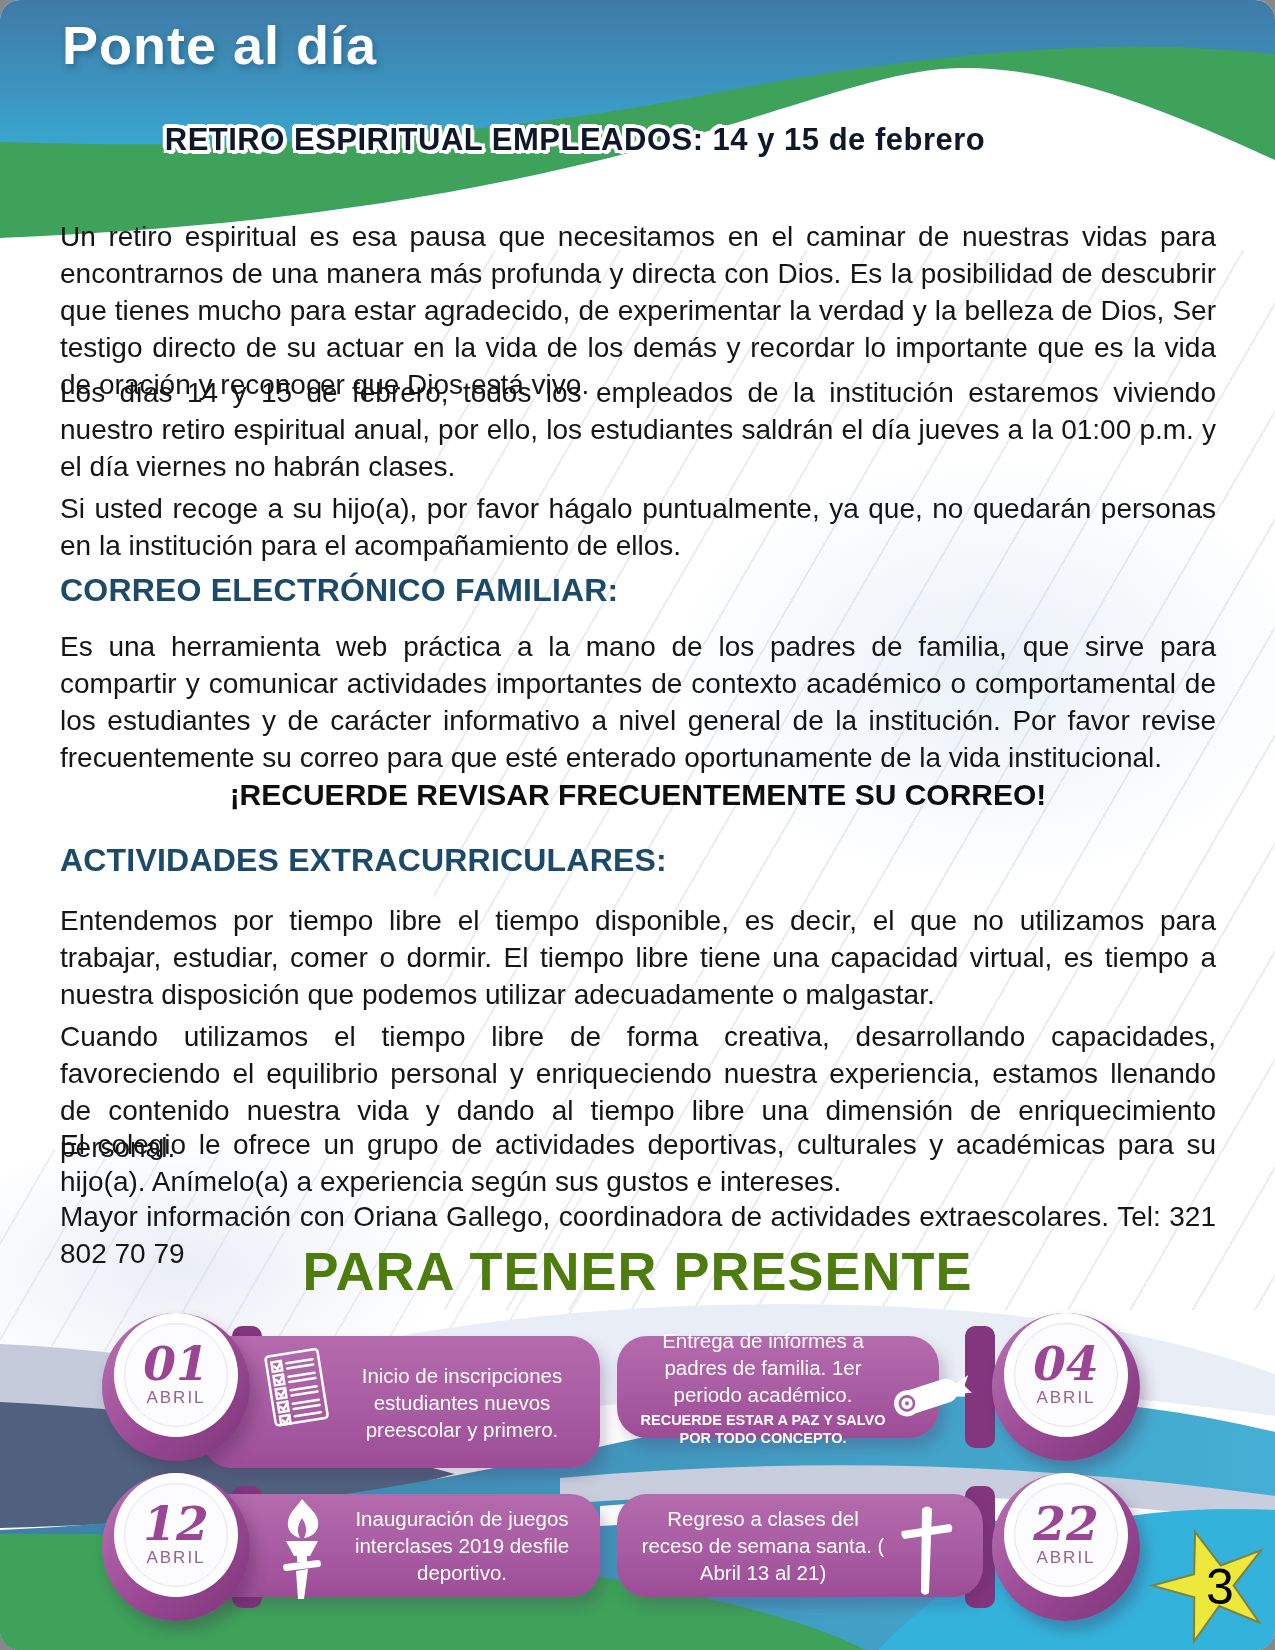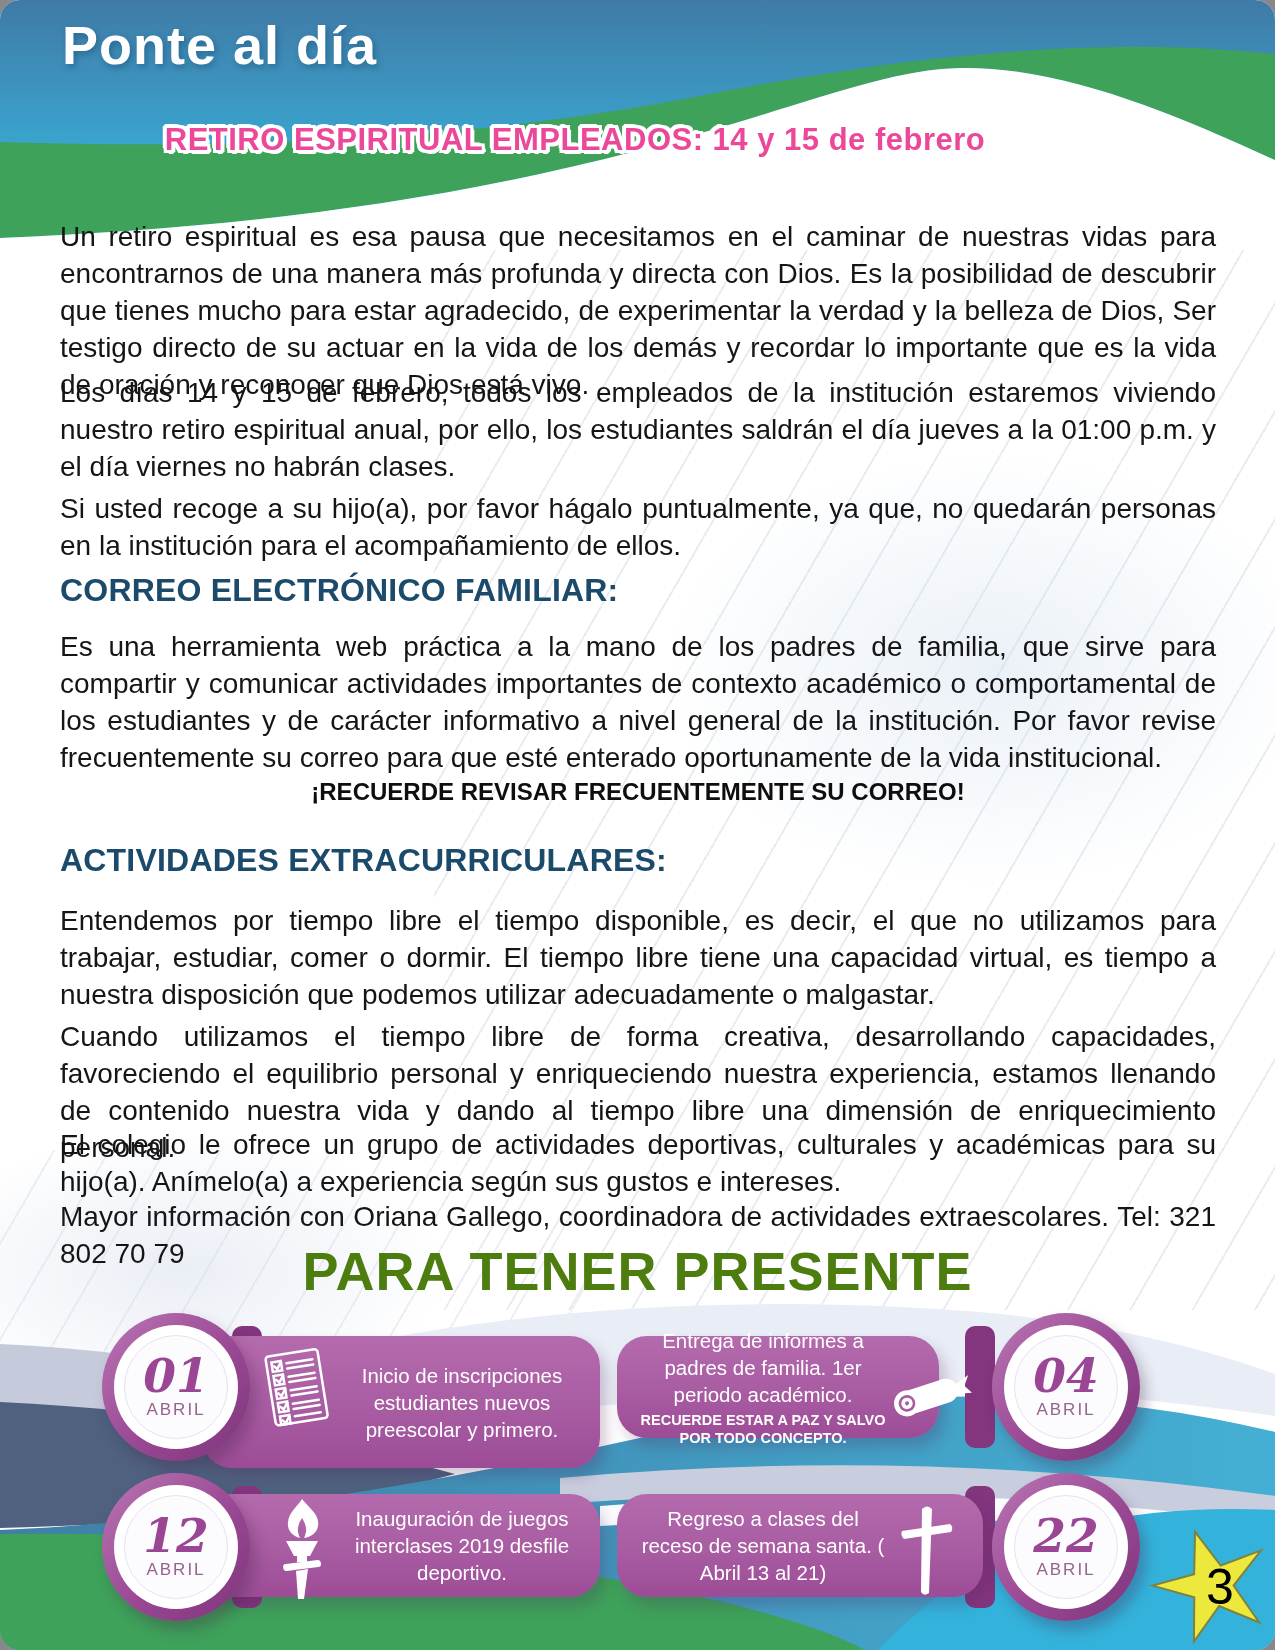--- a/index.html
+++ b/index.html
@@ -16,50 +16,50 @@
   .blob1{left:660px;top:450px;width:660px;height:440px;
     background:radial-gradient(ellipse at center, rgba(203,219,236,.40) 0%, rgba(203,219,236,0) 70%);}
   .blob2{left:-90px;top:1130px;width:540px;height:280px;
     background:radial-gradient(ellipse at center, rgba(205,214,232,.42) 0%, rgba(205,214,232,0) 70%);}
 
   
   #header-svg{position:absolute;left:0;top:0;z-index:2;}
   .brand{position:absolute;z-index:3;left:62px;top:14px;font-size:54px;font-weight:bold;color:#ffffff;
     letter-spacing:1px;text-shadow:2px 3px 6px rgba(0,50,90,.35);}
   .retiro-title{position:absolute;z-index:3;left:100px;width:950px;top:122px;text-align:center;
-    font-size:31px;font-weight:bold;color:#ec4899;letter-spacing:.5px;
+    font-size:31px;font-weight:bold;color:#0f172a;letter-spacing:.5px;
     text-shadow:-3px -3px 0 #fff,3px -3px 0 #fff,-3px 3px 0 #fff,3px 3px 0 #fff,
       -3px 0 0 #fff,3px 0 0 #fff,0 -3px 0 #fff,0 3px 0 #fff,
       -2px -4px 0 #fff,2px 4px 0 #fff,4px 2px 0 #fff,-4px -2px 0 #fff;}
 
   
   .copy{position:absolute;z-index:3;left:60px;width:1156px;font-size:28px;line-height:37px;
     color:#151515;text-align:justify;}
   .h-section{position:absolute;z-index:3;left:60px;font-size:32px;font-weight:bold;color:#1C4A6B;letter-spacing:.2px;}
   .reminder{position:absolute;z-index:3;left:60px;width:1156px;text-align:center;
-    font-size:24px;font-weight:bold;color:#0e0e0e;}
+    font-size:30px;font-weight:bold;color:#0e0e0e;}
   .agenda-title{position:absolute;z-index:3;left:0;width:1275px;text-align:center;top:1240px;
     font-size:54px;font-weight:bold;color:#4d7c0f;letter-spacing:1px;}
 
   
   #waves-svg{position:absolute;left:0;top:1270px;z-index:2;}
 
   
   .card{position:absolute;z-index:4;}
   .banner{position:absolute;border-radius:30px;
     background:linear-gradient(180deg,#B46BAD 0%,#A85CA2 55%,#9C4C96 100%);
     box-shadow:6px 9px 14px rgba(80,40,90,.25);
     display:flex;flex-direction:column;justify-content:center;}
   .banner .evt-text{color:#ffffff;font-size:20.5px;line-height:27px;text-align:center;}
   .banner .evt-note{color:#ffffff;font-size:14.5px;line-height:18px;text-align:center;font-weight:bold;margin-top:3px;}
   .connector{position:absolute;width:30px;height:122px;background:#83357E;border-radius:10px;}
   .ring{position:absolute;width:148px;height:148px;border-radius:50%;
     background:linear-gradient(135deg,#B976B3 0%,#9A4894 55%,#7C3579 100%);
     box-shadow:6px 9px 14px rgba(70,30,70,.30);
-    display:flex;align-items:center;justify-content:center;}
+    display:flex;align-items:flex-start;justify-content:center;}
   .ring-white{width:124px;height:124px;border-radius:50%;background:#ffffff;
     display:flex;align-items:center;justify-content:center;}
   .ring-inner{width:104px;height:104px;border-radius:50%;background:#FCFBFD;border:1px solid #E7E2EC;
     display:flex;flex-direction:column;align-items:center;justify-content:center;box-sizing:border-box;}
   .evt-day{font-family:"DejaVu Serif", serif;font-style:italic;font-weight:bold;
     font-size:47px;line-height:44px;color:#9B4595;}
   .evt-month{font-size:17px;letter-spacing:2px;color:#95638F;margin-top:2px;}
   .evt-icon{position:absolute;}
 
   

